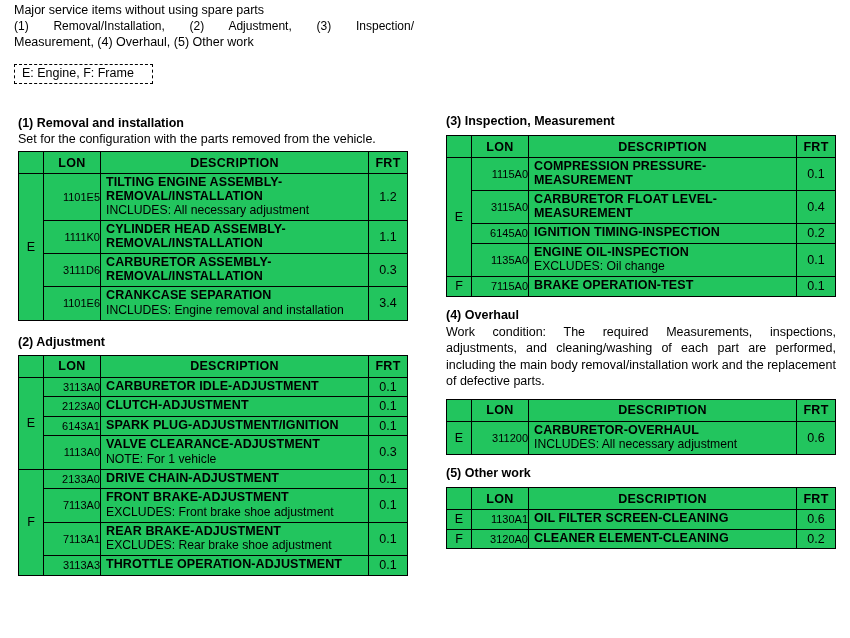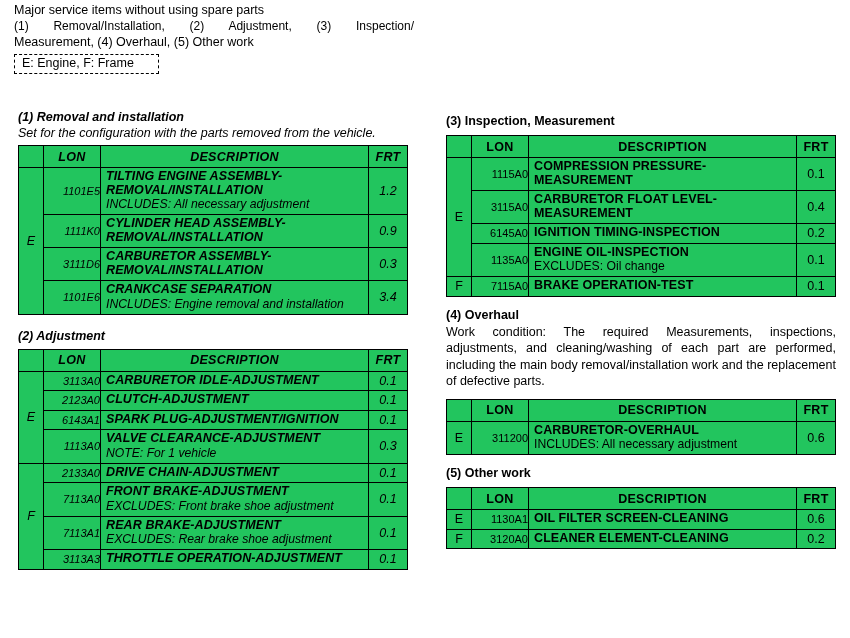--- a/index.html
+++ b/index.html
@@ -41,42 +41,41 @@
     text-align-last: justify;
   }
   .intro-last {
     font-size: 12.5px;
     line-height: 16px;
     text-align: left;
   }
   .legend-box {
     display: inline-block;
     border: 1.6px dashed #000;
-    padding: 1px 24px 2px 7px;
-    margin-top: 4px;
+    padding: 1px 18px 2px 7px;
+    margin-top: 14px;
     font-size: 12.5px;
     line-height: 15px;
   }
 
   .star-head {
     position: absolute;
     left: 14px;
     top: 86px;
     font-size: 13.5px;
     font-weight: bold;
     letter-spacing: 0.35px;
   }
 
   
   .col-left {
     position: absolute;
     left: 18px;
-    top: 110px;
+    top: 116px;
     width: 390px;
-    font-style: italic;
   }
   .col-right {
     position: absolute;
     left: 446px;
     top: 114px;
     width: 390px;
   }
 
   .sec-title {
     font-size: 12.5px;
@@ -219,21 +218,21 @@
               <div class="desc-main">TILTING ENGINE ASSEMBLY-REMOVAL/INSTALLATION</div>
               <div class="desc-note">INCLUDES: All necessary adjustment</div>
             </td>
             <td class="c-frt">1.2</td>
           </tr>
           <tr>
             <td class="c-lon">1111K0</td>
             <td class="c-desc">
               <div class="desc-main">CYLINDER HEAD ASSEMBLY-REMOVAL/INSTALLATION</div>
             </td>
-            <td class="c-frt">0.9</td>
+            <td class="c-frt">1.1</td>
           </tr>
           <tr>
             <td class="c-lon">3111D6</td>
             <td class="c-desc">
               <div class="desc-main">CARBURETOR ASSEMBLY-REMOVAL/INSTALLATION</div>
             </td>
             <td class="c-frt">0.3</td>
           </tr>
           <tr>
             <td class="c-lon">1101E6</td>

